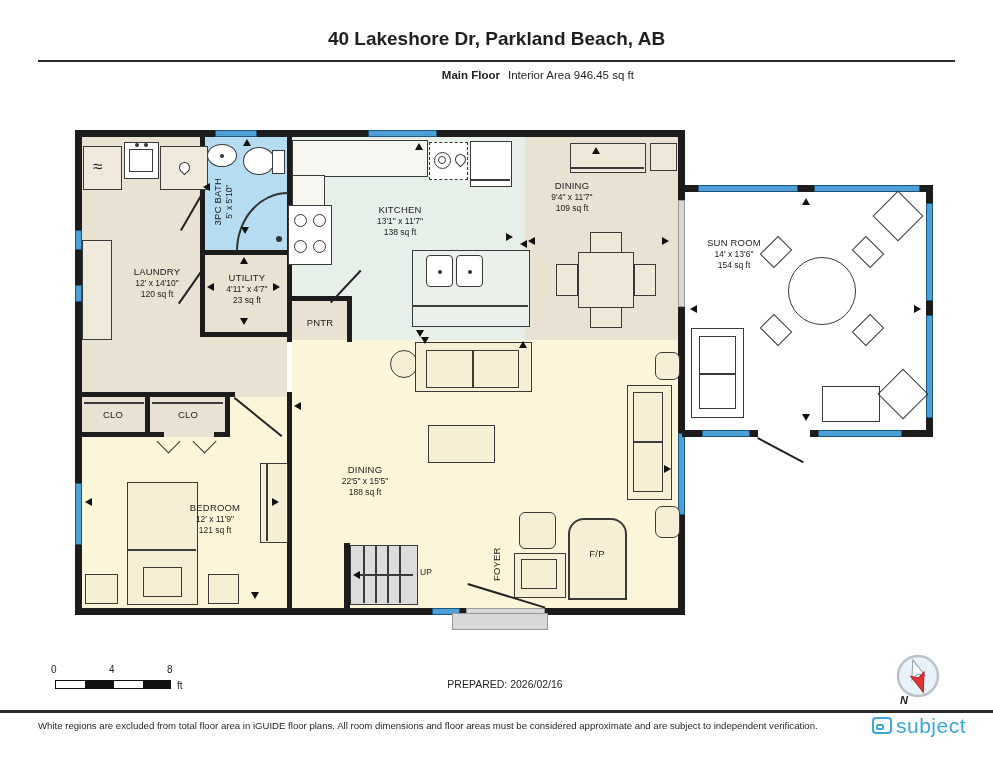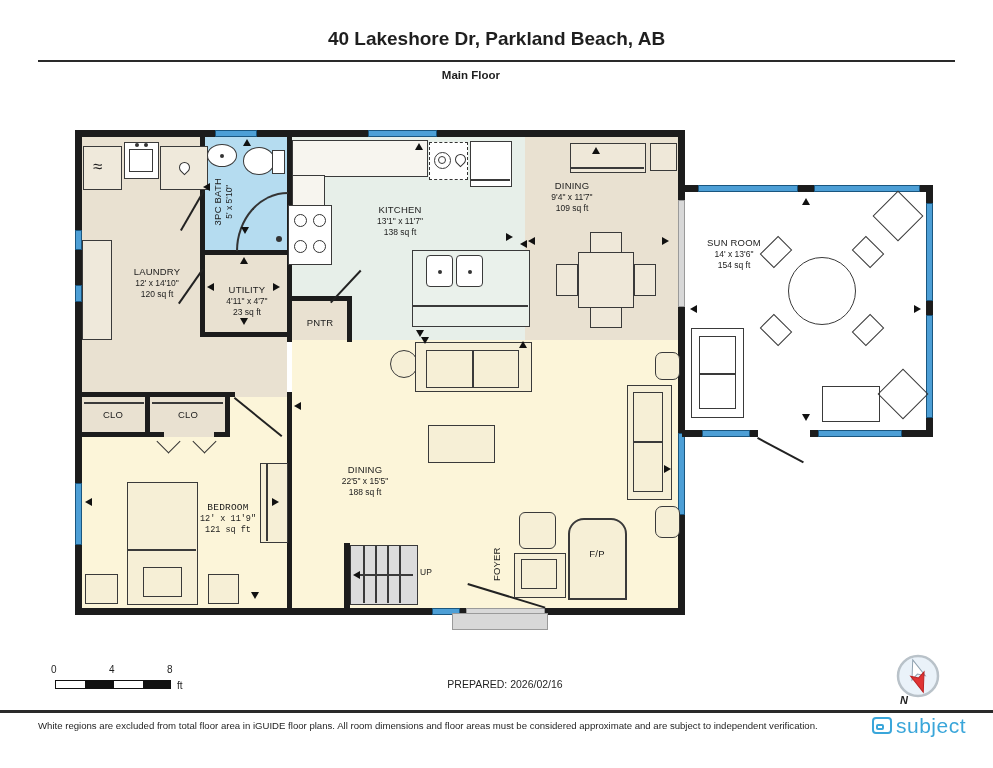--- a/index.html
+++ b/index.html
@@ -30,20 +30,21 @@
   .scale-num{position:absolute;font-size:10px;}
   .brand{color:#3aa6da;font-size:21px;letter-spacing:.5px;}
 </style>
 </head>
 <body>
 
 <div class="title">40 Lakeshore Dr, Parkland Beach, AB</div>
 <div class="thin" style="left:38px;top:60px;width:917px;height:2px;background:#2a2a2a;"></div>
 <div class="abs stats" style="left:340px;top:66px;width:160px;text-align:right;font-weight:bold;">Main Floor</div>
 <div class="abs stats" style="left:508px;top:66px;width:260px;">
+  <div>Interior Area 946.45 sq ft</div>
 </div>
 
 <div class="room" style="left:82px;top:137px;width:205px;height:300px;background:#e9e1d1;"></div>
 <div class="room" style="left:205px;top:137px;width:82px;height:113px;background:#b5dcf0;"></div>
 <div class="room" style="left:205px;top:255px;width:82px;height:77px;background:#e9e1d1;"></div>
 <div class="room" style="left:292px;top:137px;width:233px;height:203px;background:#e7efe9;"></div>
 <div class="room" style="left:525px;top:137px;width:153px;height:203px;background:#e9e1d1;"></div>
 <div class="room" style="left:292px;top:340px;width:386px;height:268px;background:#fcf5d9;"></div>
 <div class="room" style="left:82px;top:437px;width:205px;height:171px;background:#fcf5d9;"></div>
 <div class="room" style="left:230px;top:397px;width:57px;height:40px;background:#fcf5d9;"></div>
@@ -257,21 +258,21 @@
 
 <div class="lbl" style="left:107px;top:266px;width:100px;">
   <div class="nm">LAUNDRY</div>
   <div>12' x 14'10"</div>
   <div>120 sq ft</div>
 </div>
 <div class="lbl rot" style="left:189px;top:190px;width:70px;">
   <div class="nm">3PC BATH</div>
   <div>5' x 5'10"</div>
 </div>
-<div class="lbl" style="left:206px;top:272px;width:82px;margin-top:12px;">
+<div class="lbl" style="left:206px;top:272px;width:82px;">
   <div class="nm">UTILITY</div>
   <div>4'11" x 4'7"</div>
   <div>23 sq ft</div>
 </div>
 <div class="lbl" style="left:350px;top:204px;width:100px;">
   <div class="nm">KITCHEN</div>
   <div>13'1" x 11'7"</div>
   <div>138 sq ft</div>
 </div>
 <div class="lbl" style="left:522px;top:180px;width:100px;">
@@ -282,21 +283,21 @@
 <div class="lbl" style="left:684px;top:237px;width:100px;">
   <div class="nm">SUN ROOM</div>
   <div>14' x 13'6"</div>
   <div>154 sq ft</div>
 </div>
 <div class="lbl" style="left:315px;top:464px;width:100px;">
   <div class="nm">DINING</div>
   <div>22'5" x 15'5"</div>
   <div>188 sq ft</div>
 </div>
-<div class="lbl" style="left:178px;top:502px;width:100px;font-family:Liberation Mono, monospace;">
+<div class="lbl" style="left:165px;top:502px;width:100px;">
   <div class="nm">BEDROOM</div>
   <div>12' x 11'9"</div>
   <div>121 sq ft</div>
 </div>
 <div class="lbl" style="left:295px;top:317px;width:50px;">
   <div class="nm">PNTR</div>
 </div>
 <div class="lbl" style="left:88px;top:409px;width:50px;">
   <div class="nm">CLO</div>
 </div>

